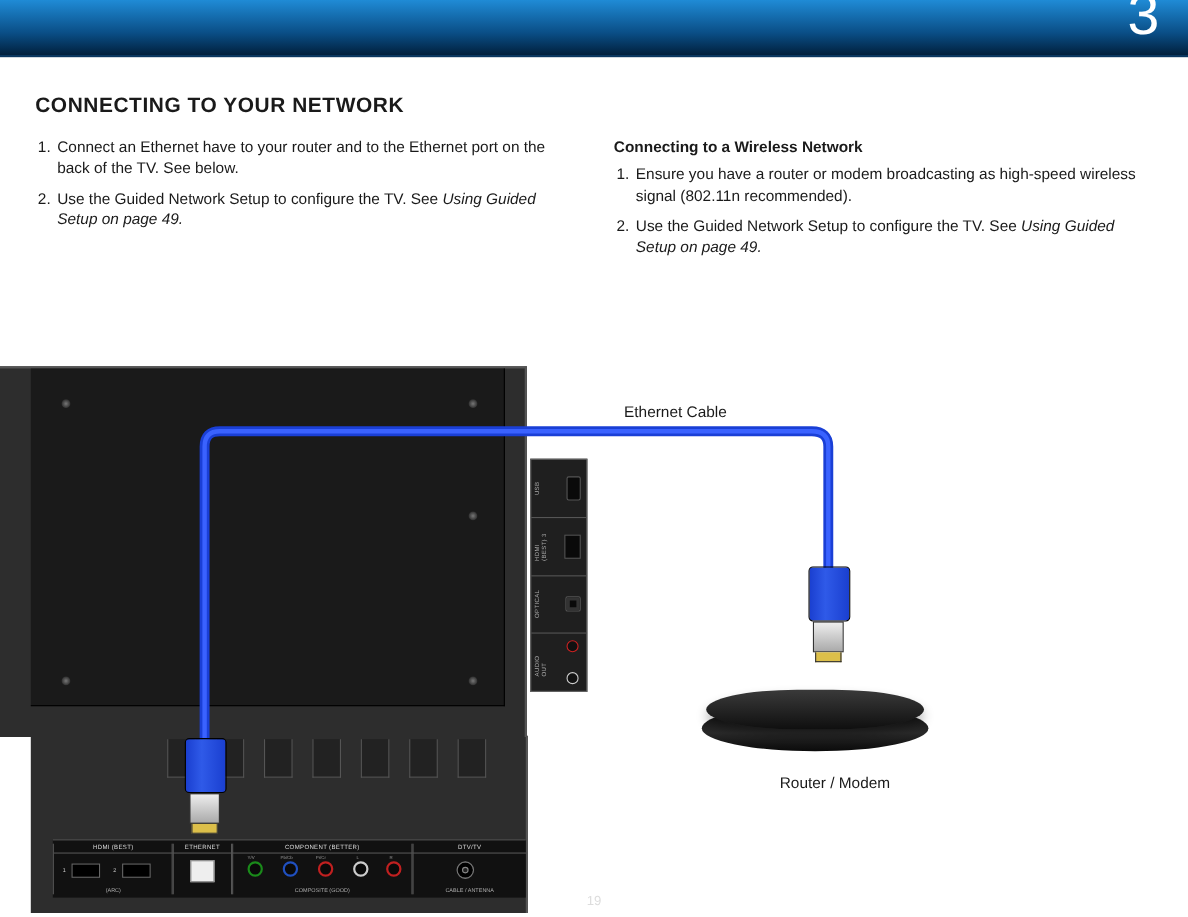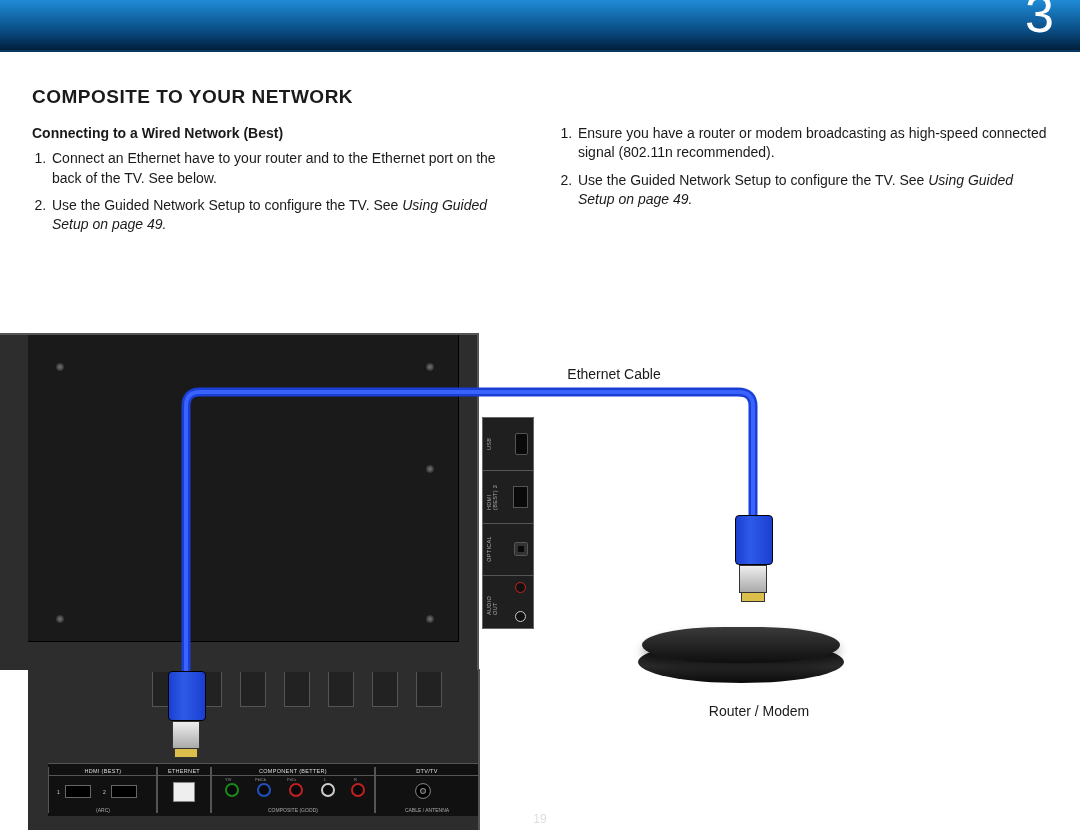--- a/index.html
+++ b/index.html
@@ -75,32 +75,32 @@
   .pagenum{position:absolute;left:0;bottom:8px;width:100%;text-align:center;font-size:12px;color:#ddd}
 </style>
 </head>
 <body>
 
 <div class="header">
   <div class="chapter">3</div>
 </div>
 
 <div class="content">
-  <h1 class="title">COMPOSITE TO YOUR NETWORK</h1>
+  <h1 class="title">CONNECTING TO YOUR NETWORK</h1>
   <div class="cols">
     <div class="col">
-      <p class="sub">Connecting to a Wired Network (Best)</p>
       <ol>
         <li>Connect an Ethernet have to your router and to the Ethernet port on the back of the TV. See below.</li>
         <li><span>Use the Guided Network Setup to configure the TV. See </span><em>Using Guided Setup on page 49.</em></li>
       </ol>
     </div>
     <div class="col">
+      <p class="sub">Connecting to a Wireless Network</p>
       <ol>
-        <li>Ensure you have a router or modem broadcasting as high-speed connected signal (802.11n recommended).</li>
+        <li>Ensure you have a router or modem broadcasting as high-speed wireless signal (802.11n recommended).</li>
         <li><span>Use the Guided Network Setup to configure the TV. See </span><em>Using Guided Setup on page 49.</em></li>
       </ol>
     </div>
   </div>
 </div>
 
 <div class="diagram">
 
   <div class="tv">
     <div class="tv-base"></div>

